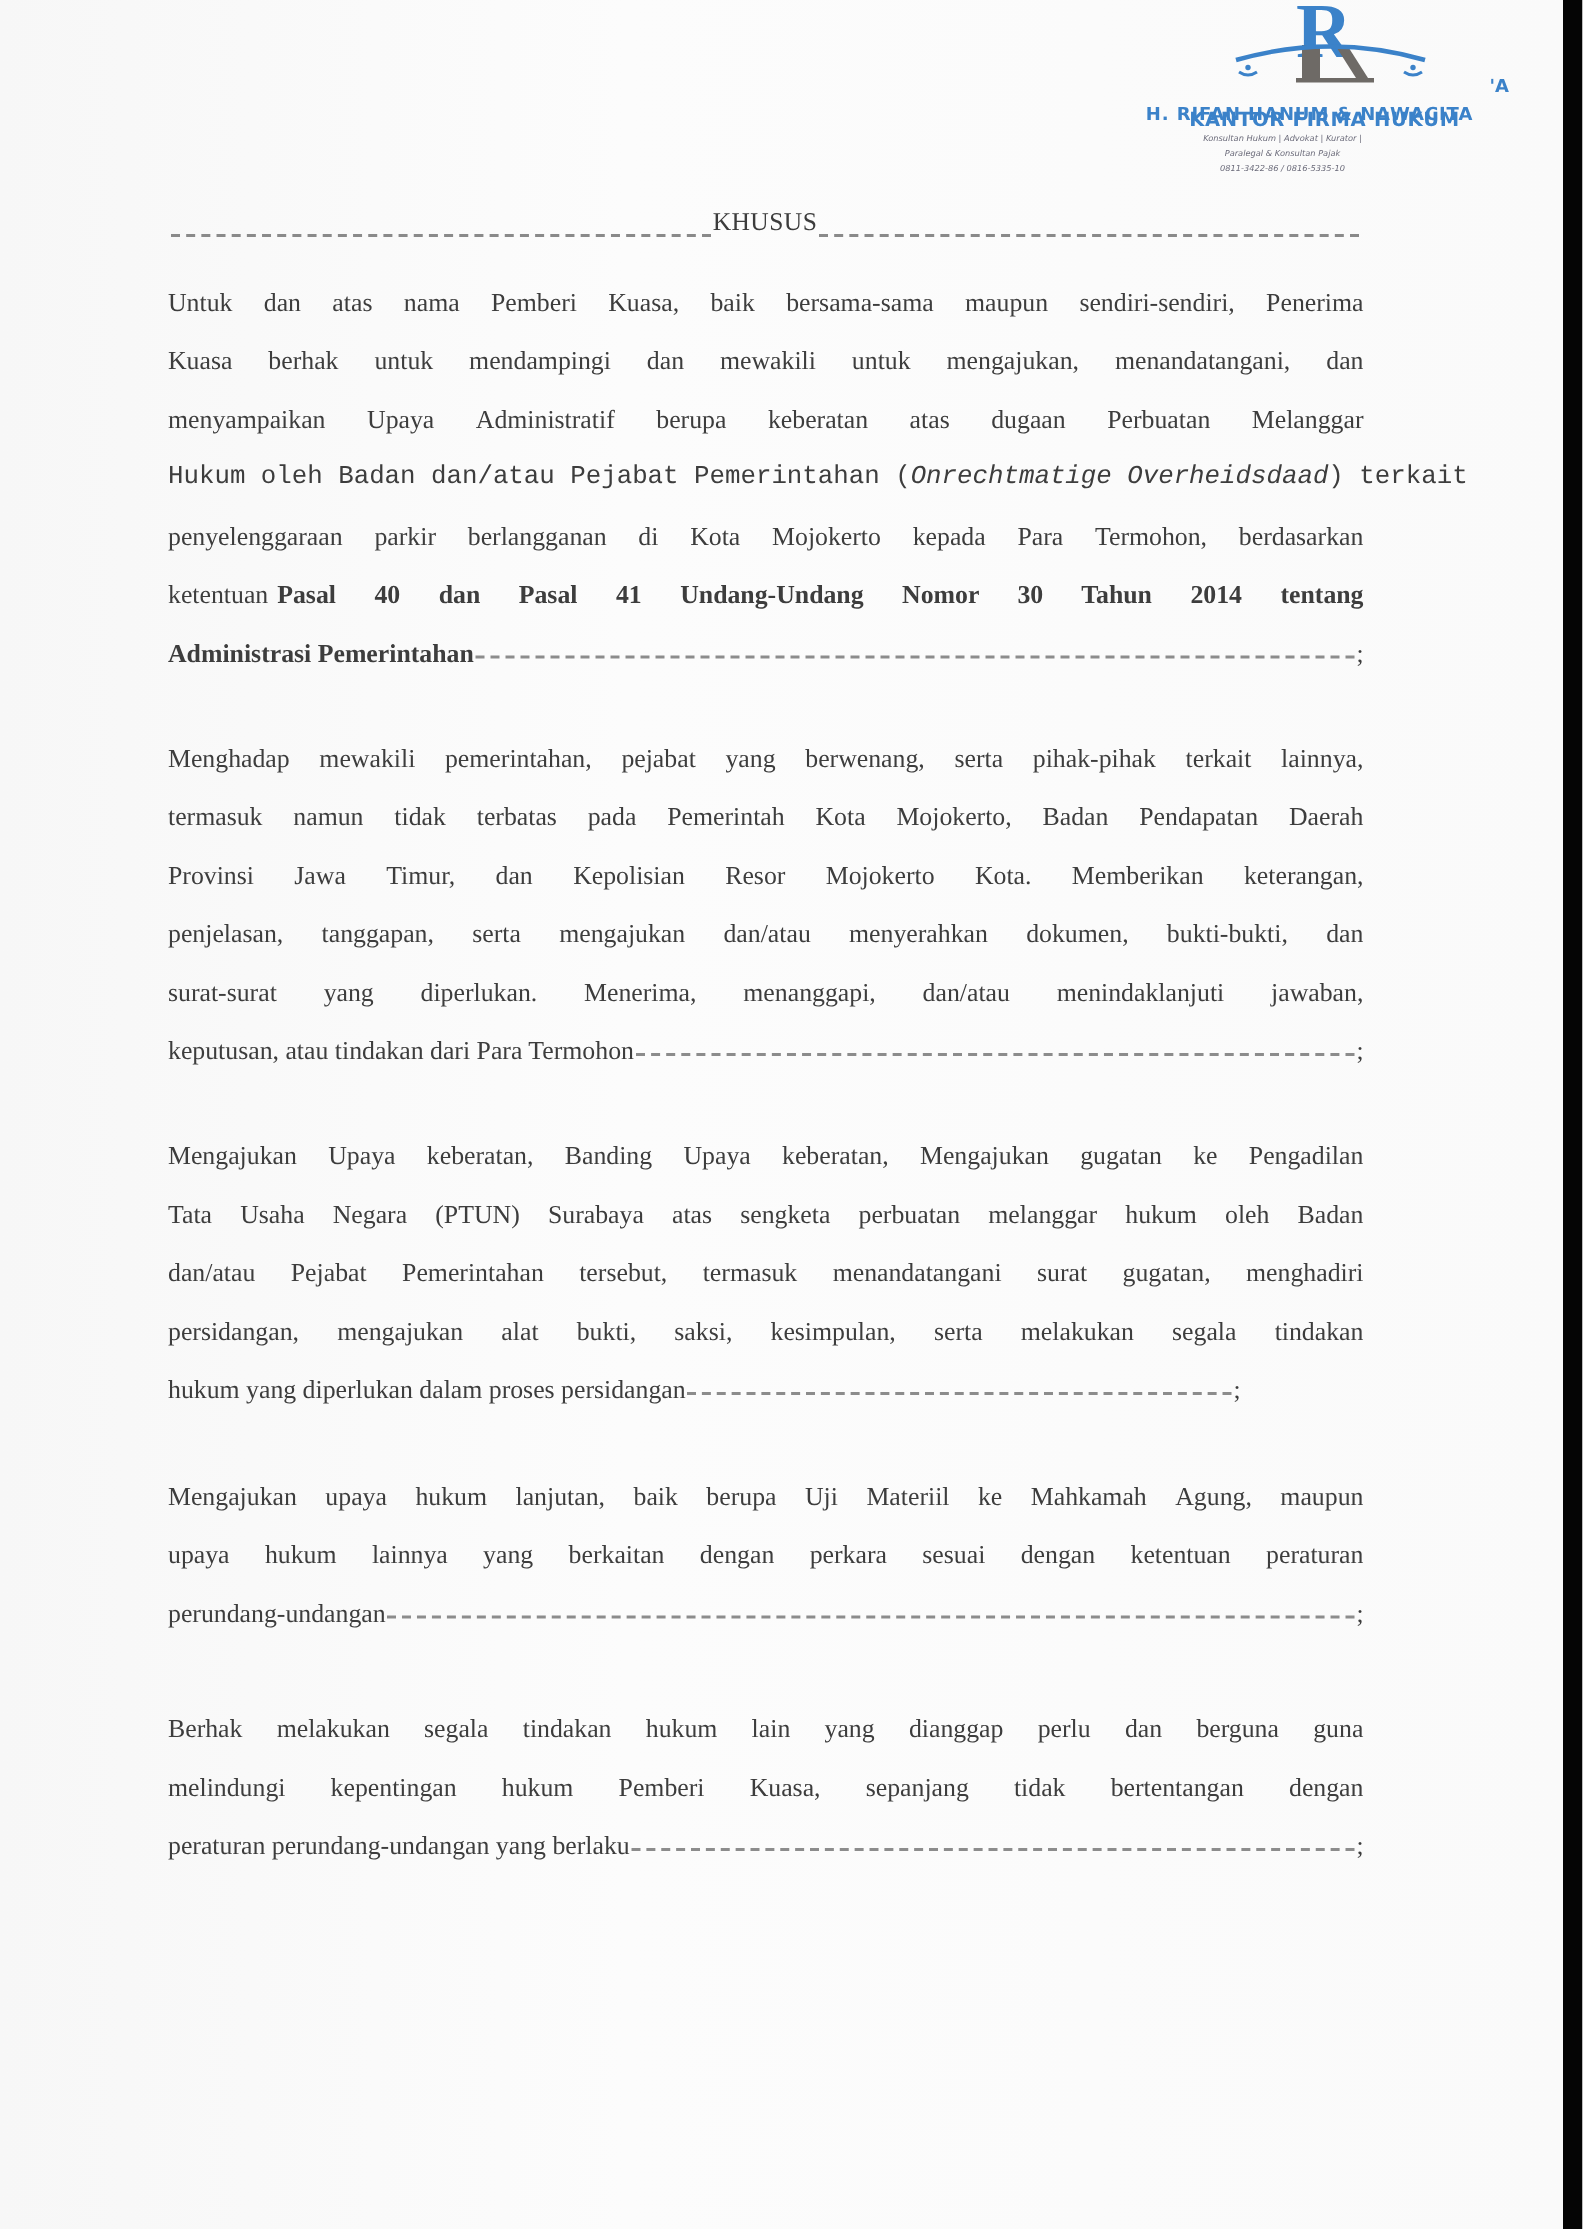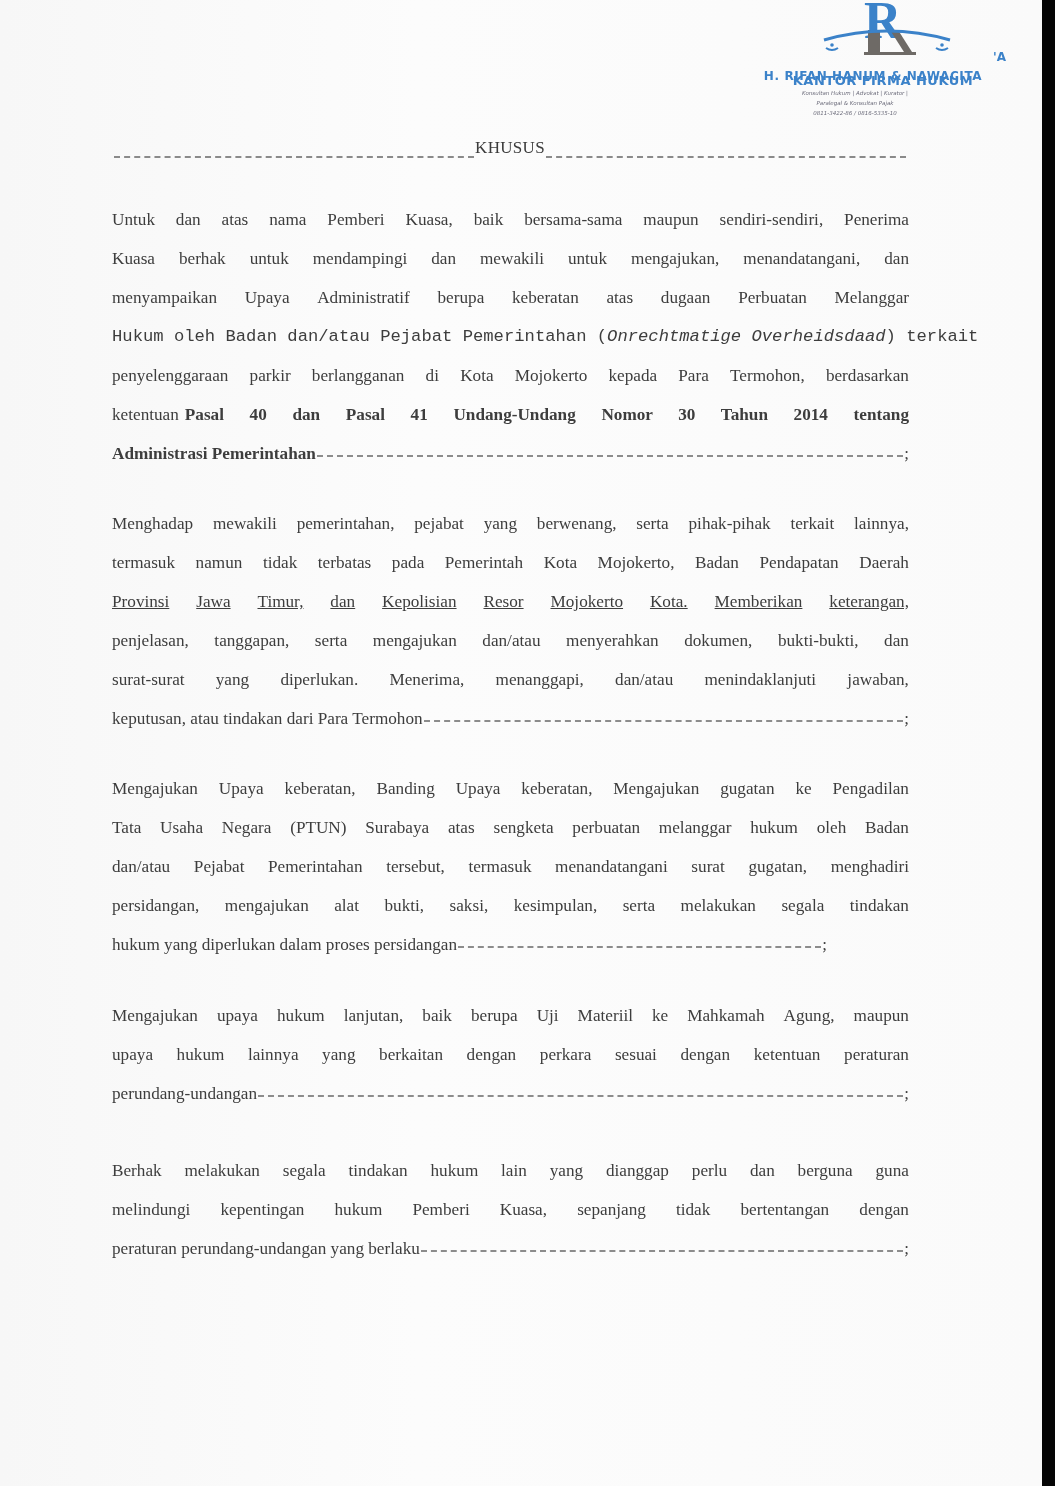--- a/index.html
+++ b/index.html
@@ -52,21 +52,21 @@
     }
     .title-text {
       font-size: 17px; color: #3c3c3c; padding: 0 1px; letter-spacing: 0.3px;
     }
 
     
     .para { position: absolute; left: 112px; width: 797px; }
     .line {
       position: absolute; left: 0; width: 797px; height: 24px;
       font-size: 17.2px; line-height: 24px; white-space: nowrap;
-      display: flex; justify-content: space-between; color: #3d3d3d; margin-top: 18px;
+      display: flex; justify-content: space-between; color: #3d3d3d;
     }
     .line.last { justify-content: flex-start; }
     .line .w { display: inline-block; }
     .line .b { font-weight: bold; }
     .line .i { font-style: italic; }
     .tail-dash {
       flex: 1; border-top: 2px dashed #8c8c8c; height: 0; margin: 13px 1px 0 1px;
     }
     .tail-semi { font-size: 17px; }
   </style>
@@ -188,21 +188,21 @@
         <span class="w">tidak</span>
         <span class="w">terbatas</span>
         <span class="w">pada</span>
         <span class="w">Pemerintah</span>
         <span class="w">Kota</span>
         <span class="w">Mojokerto,</span>
         <span class="w">Badan</span>
         <span class="w">Pendapatan</span>
         <span class="w">Daerah</span>
       </div>
-    <div class="line" style="top:78px;text-decoration:underline;">
+    <div class="line" style="top:78px;">
         <span class="w">Provinsi</span>
         <span class="w">Jawa</span>
         <span class="w">Timur,</span>
         <span class="w">dan</span>
         <span class="w">Kepolisian</span>
         <span class="w">Resor</span>
         <span class="w">Mojokerto</span>
         <span class="w">Kota.</span>
         <span class="w">Memberikan</span>
         <span class="w">keterangan,</span>

